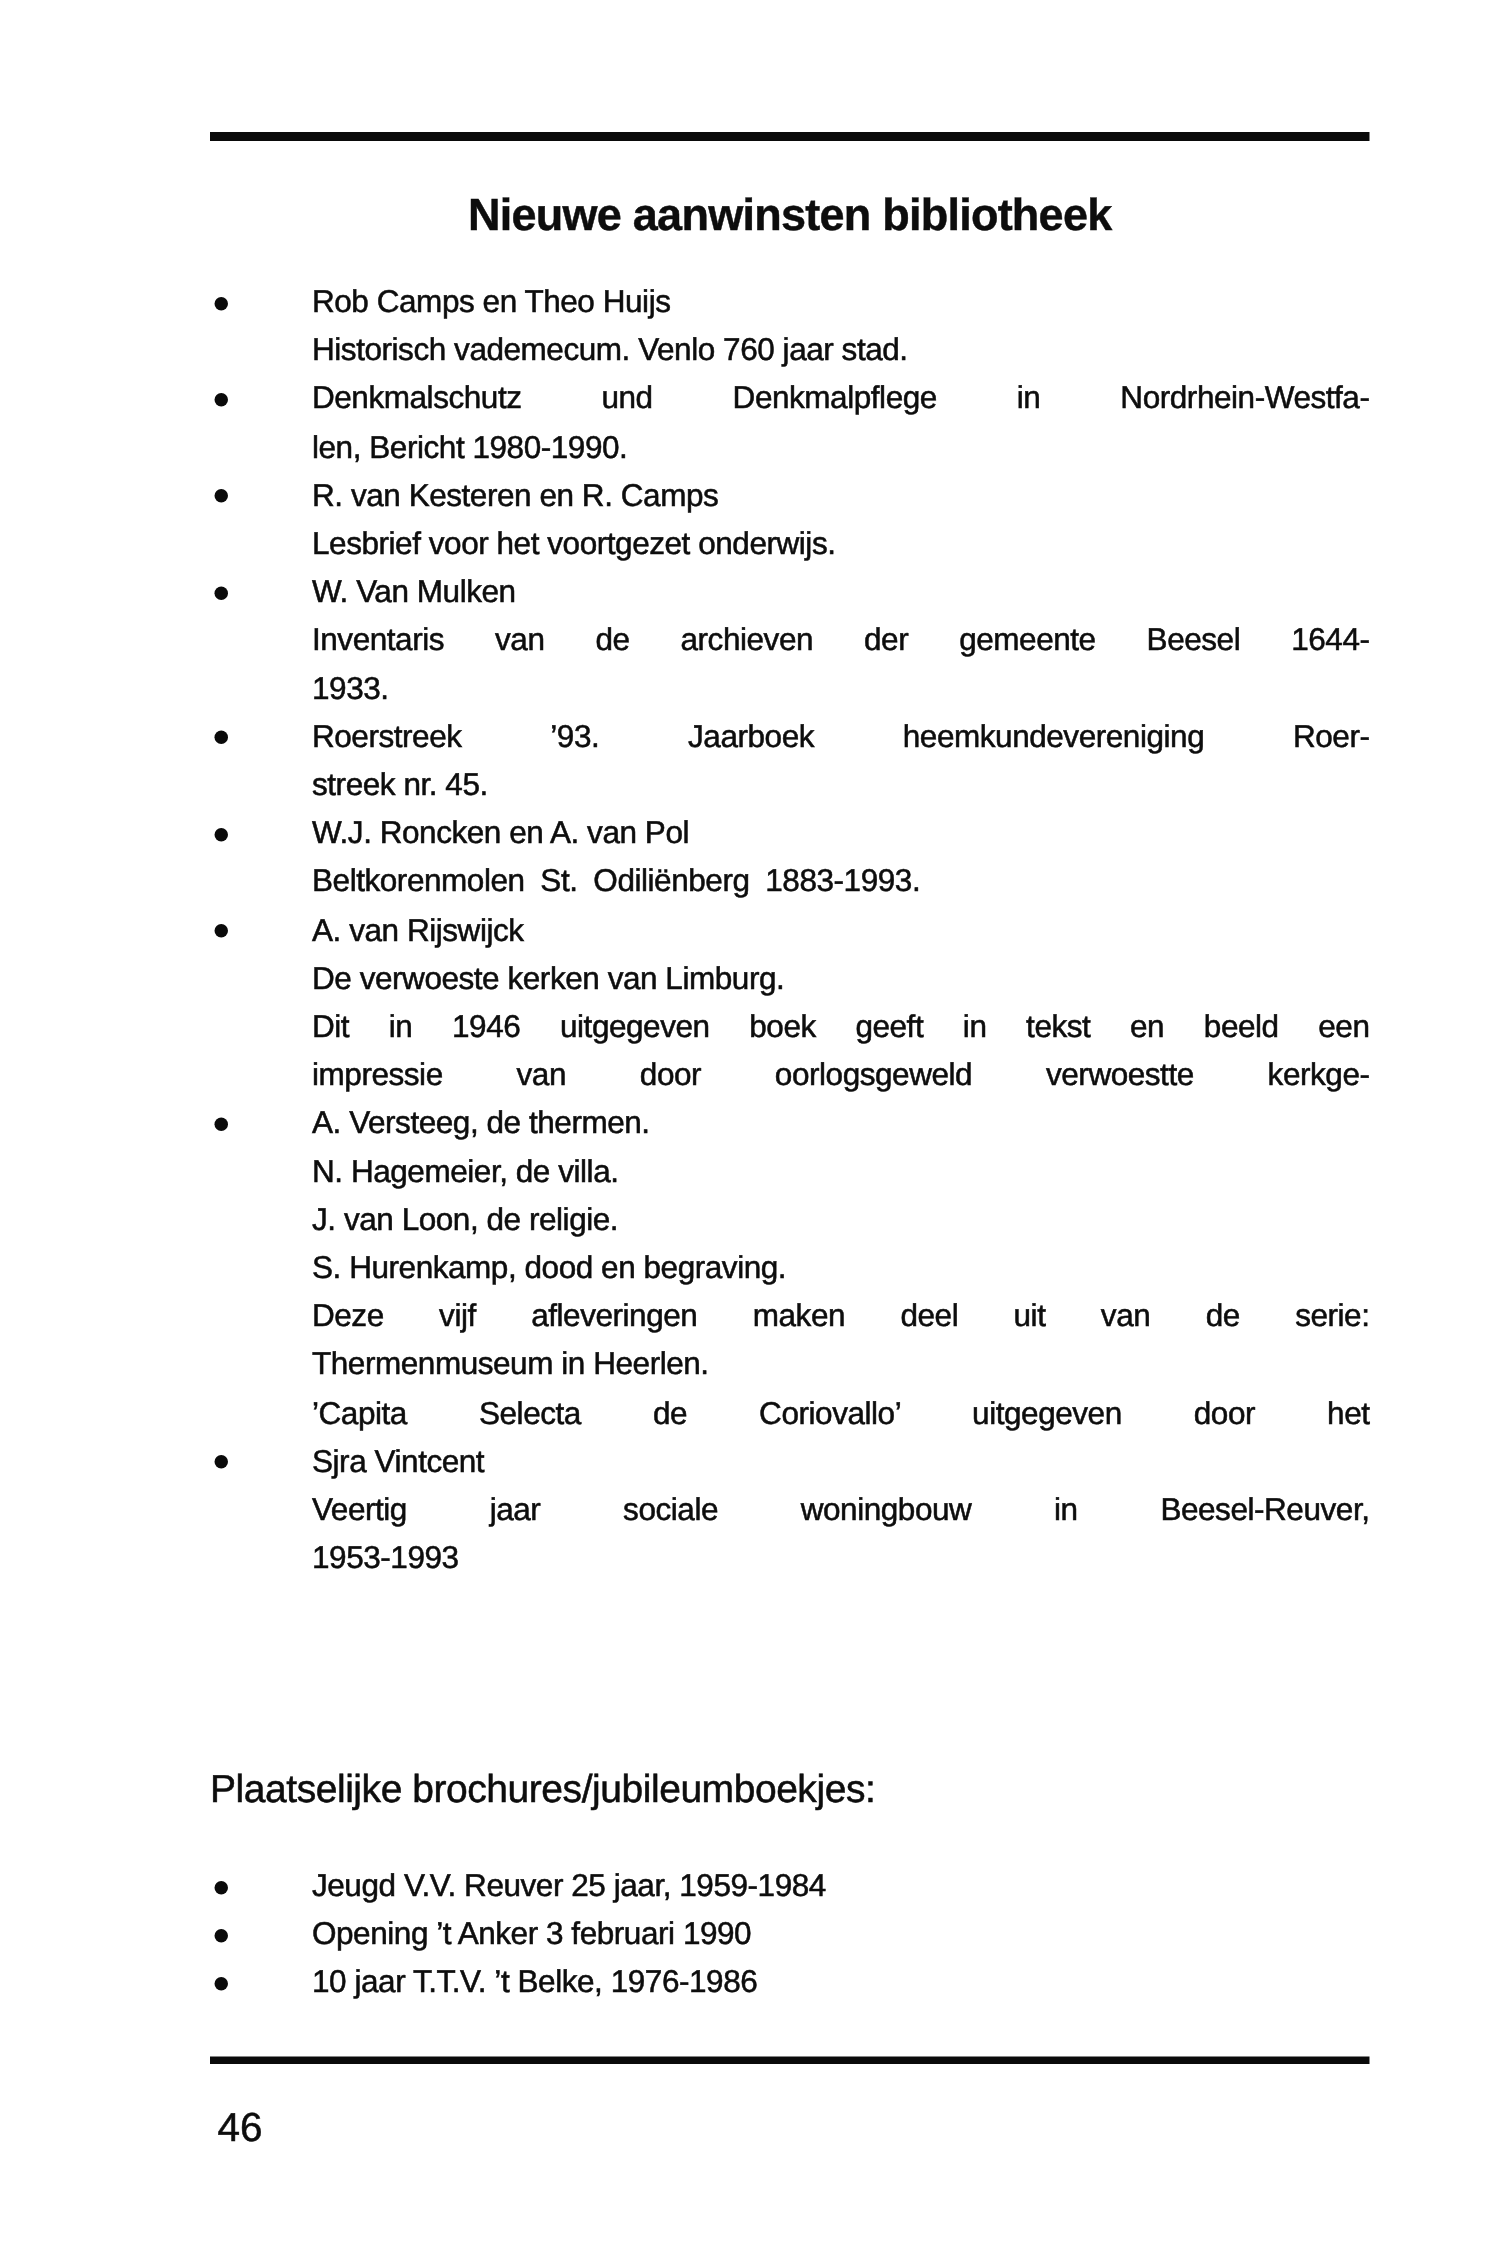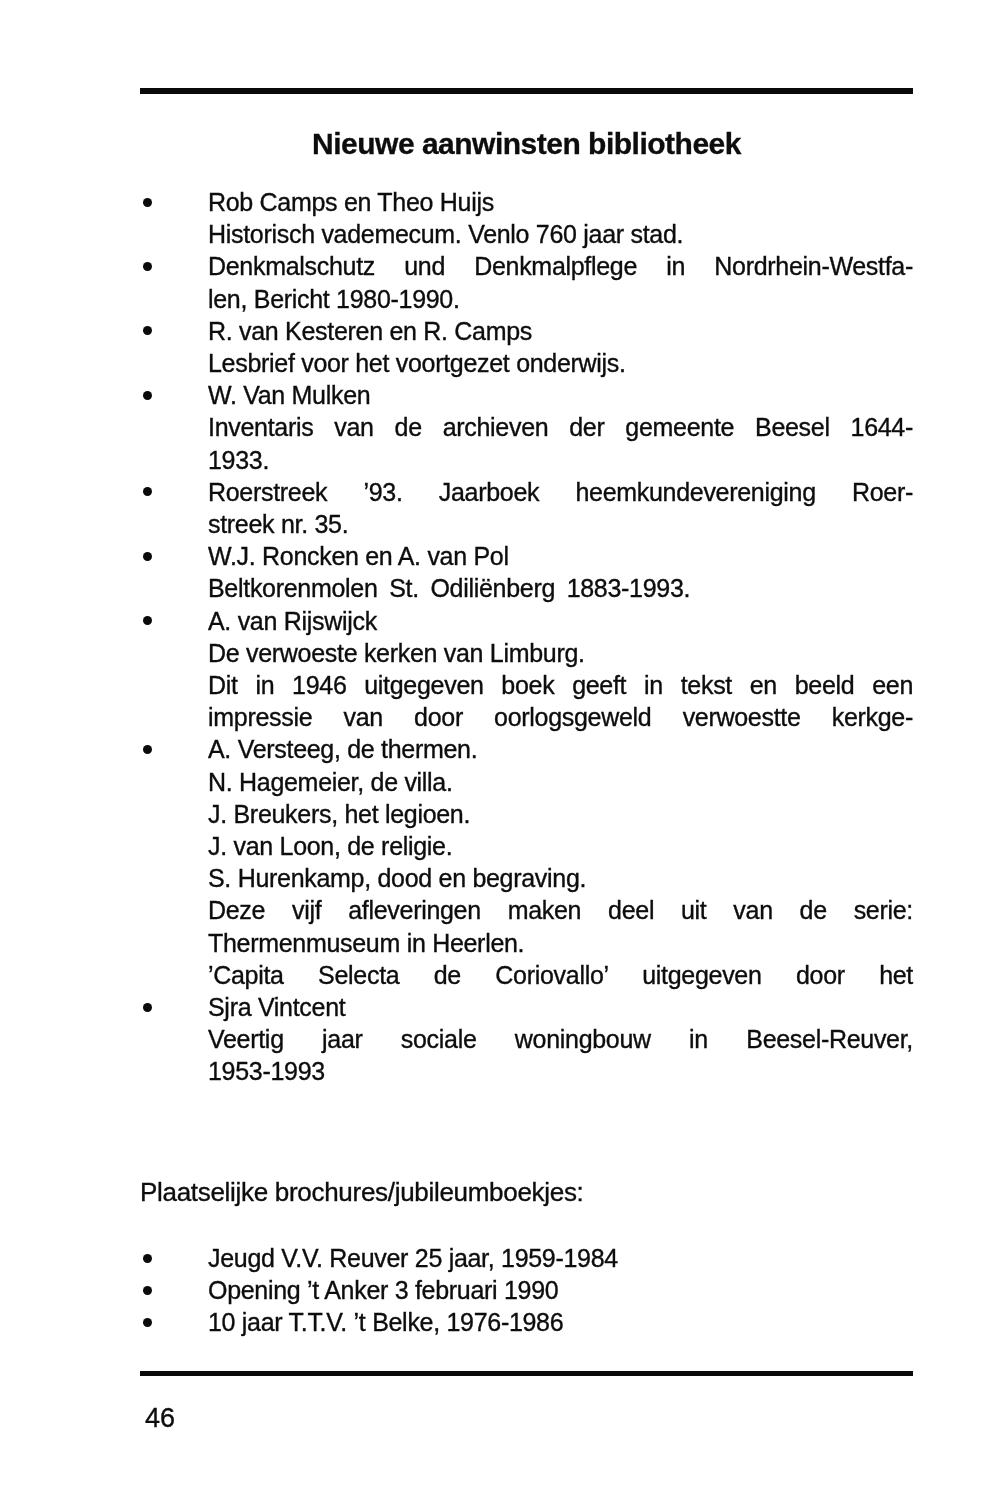--- a/index.html
+++ b/index.html
@@ -47,21 +47,21 @@
   .bullet {
     position: absolute;
     left: 3px;
     top: 11.5px;
     width: 9px;
     height: 9px;
     border-radius: 50%;
     background: #0a0a0a;
   }
   .line {
-    font-size: 25px;
+    font-size: 21px;
     line-height: 32.2px;
     letter-spacing: -0.3px;
     white-space: normal;
     -webkit-text-stroke: 0.35px currentColor;
   }
   .line.j {
     text-align: justify;
     text-align-last: justify;
     text-justify: inter-word;
   }
@@ -116,42 +116,41 @@
     <div class="item">
       <span class="bullet"></span>
       <div class="line">W. Van Mulken</div>
       <div class="line j">Inventaris van de archieven der gemeente Beesel 1644-</div>
       <div class="line">1933.</div>
     </div>
 
     <div class="item">
       <span class="bullet"></span>
       <div class="line j">Roerstreek ’93. Jaarboek heemkundevereniging Roer-</div>
-      <div class="line">streek nr. 35.</div>
+      <div class="line">streek nr. 45.</div>
     </div>
 
     <div class="item">
       <span class="bullet"></span>
       <div class="line">W.J. Roncken en A. van Pol</div>
       <div class="line w">Beltkorenmolen St. Odiliënberg 1883-1993.</div>
     </div>
 
     <div class="item">
       <span class="bullet"></span>
       <div class="line">A. van Rijswijck</div>
       <div class="line">De verwoeste kerken van Limburg.</div>
       <div class="line j">Dit in 1946 uitgegeven boek geeft in tekst en beeld een</div>
       <div class="line j">impressie van door oorlogsgeweld verwoestte kerkge-</div>
     </div>
 
     <div class="item">
       <span class="bullet"></span>
       <div class="line">A. Versteeg, de thermen.</div>
       <div class="line">N. Hagemeier, de villa.</div>
-      <div class="line">J. Breukers, het legioen.</div>
       <div class="line">J. van Loon, de religie.</div>
       <div class="line">S. Hurenkamp, dood en begraving.</div>
       <div class="line j">Deze vijf afleveringen maken deel uit van de serie:</div>
       <div class="line">Thermenmuseum in Heerlen.</div>
       <div class="line j">’Capita Selecta de Coriovallo’ uitgegeven door het</div>
     </div>
 
     <div class="item">
       <span class="bullet"></span>
       <div class="line">Sjra Vintcent</div>

